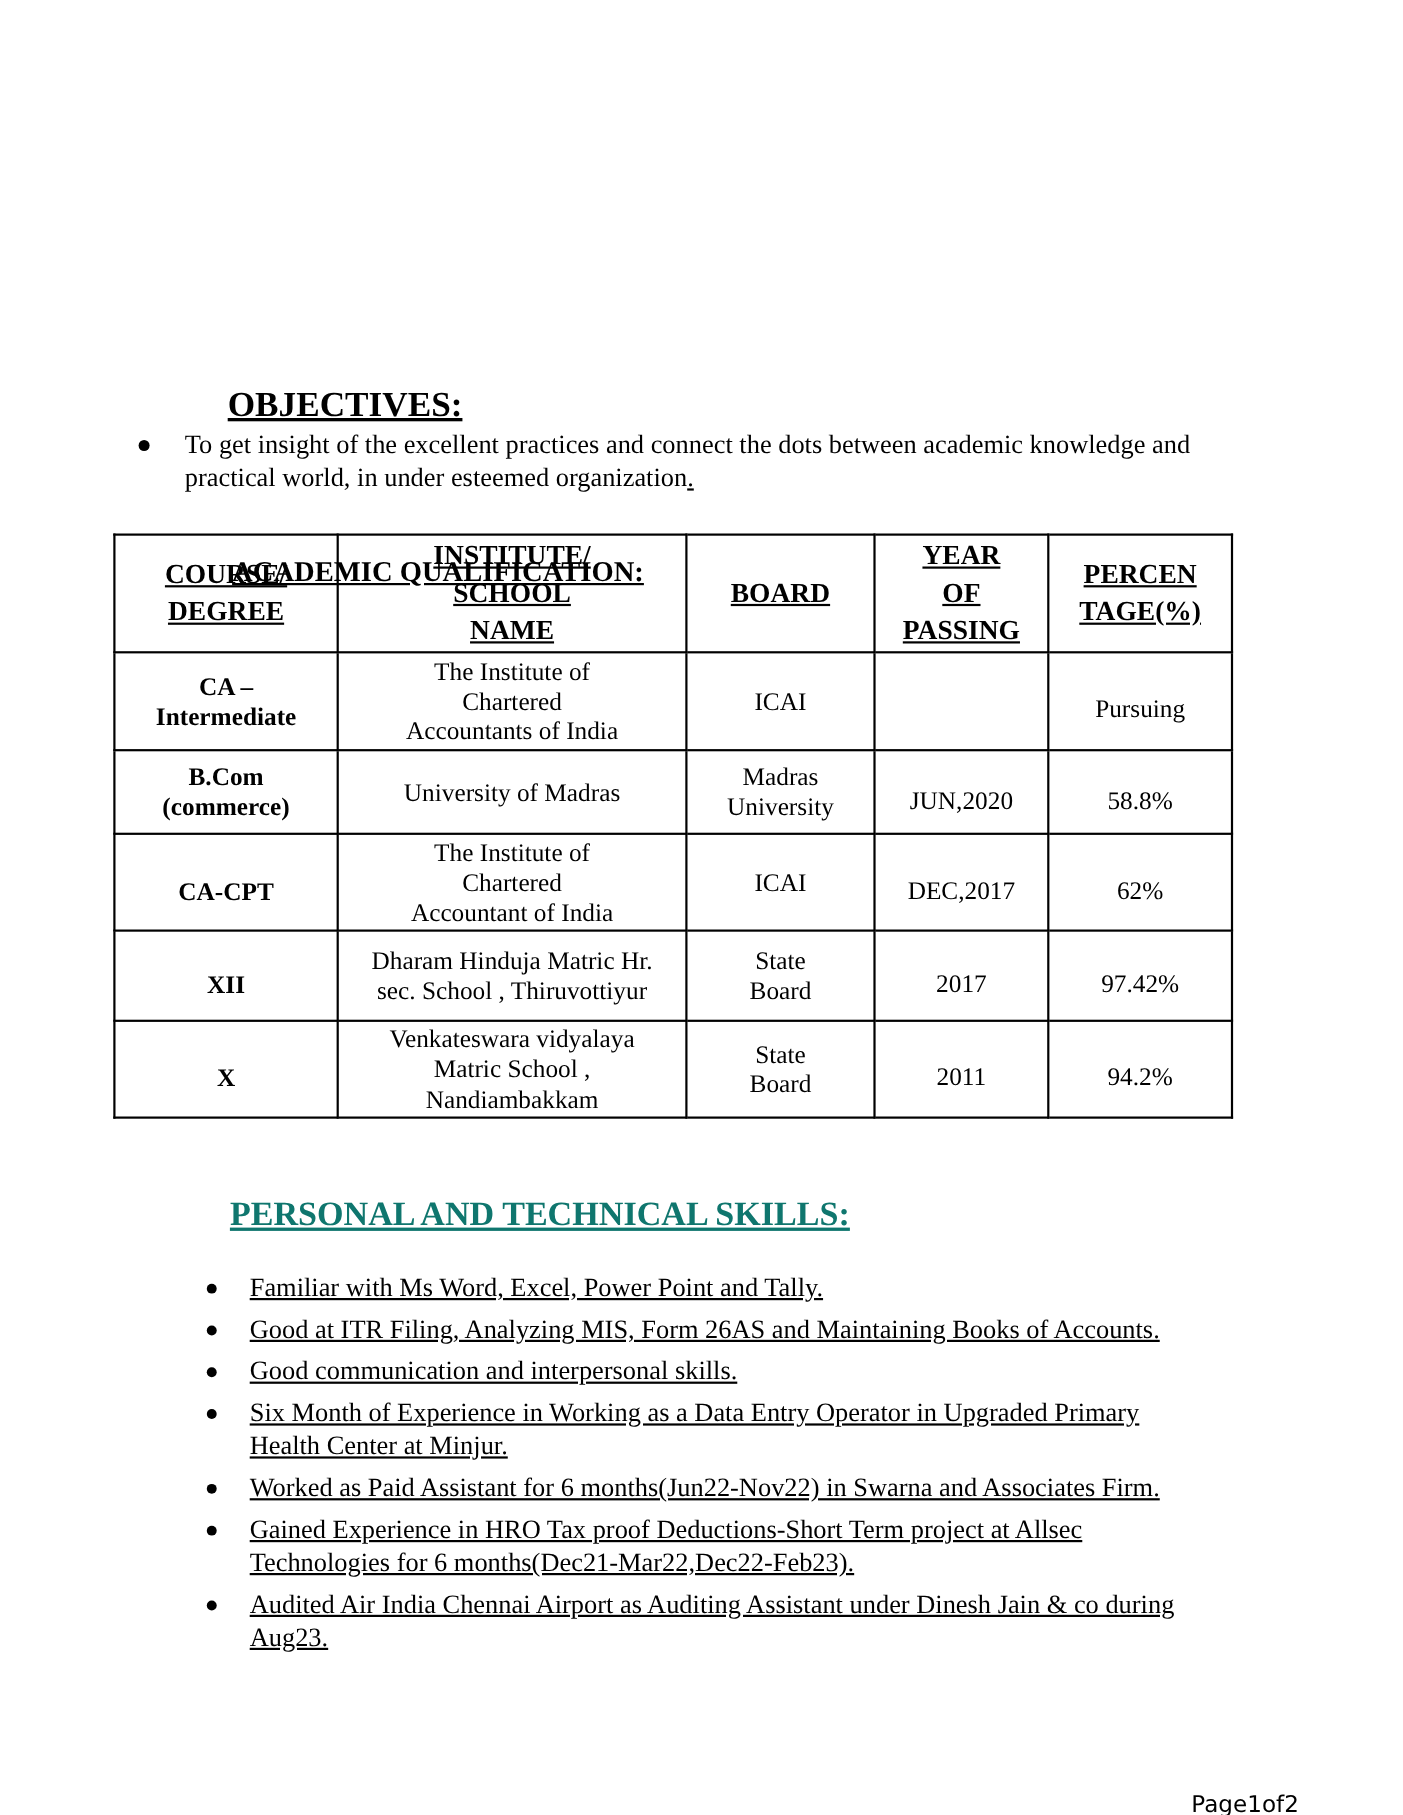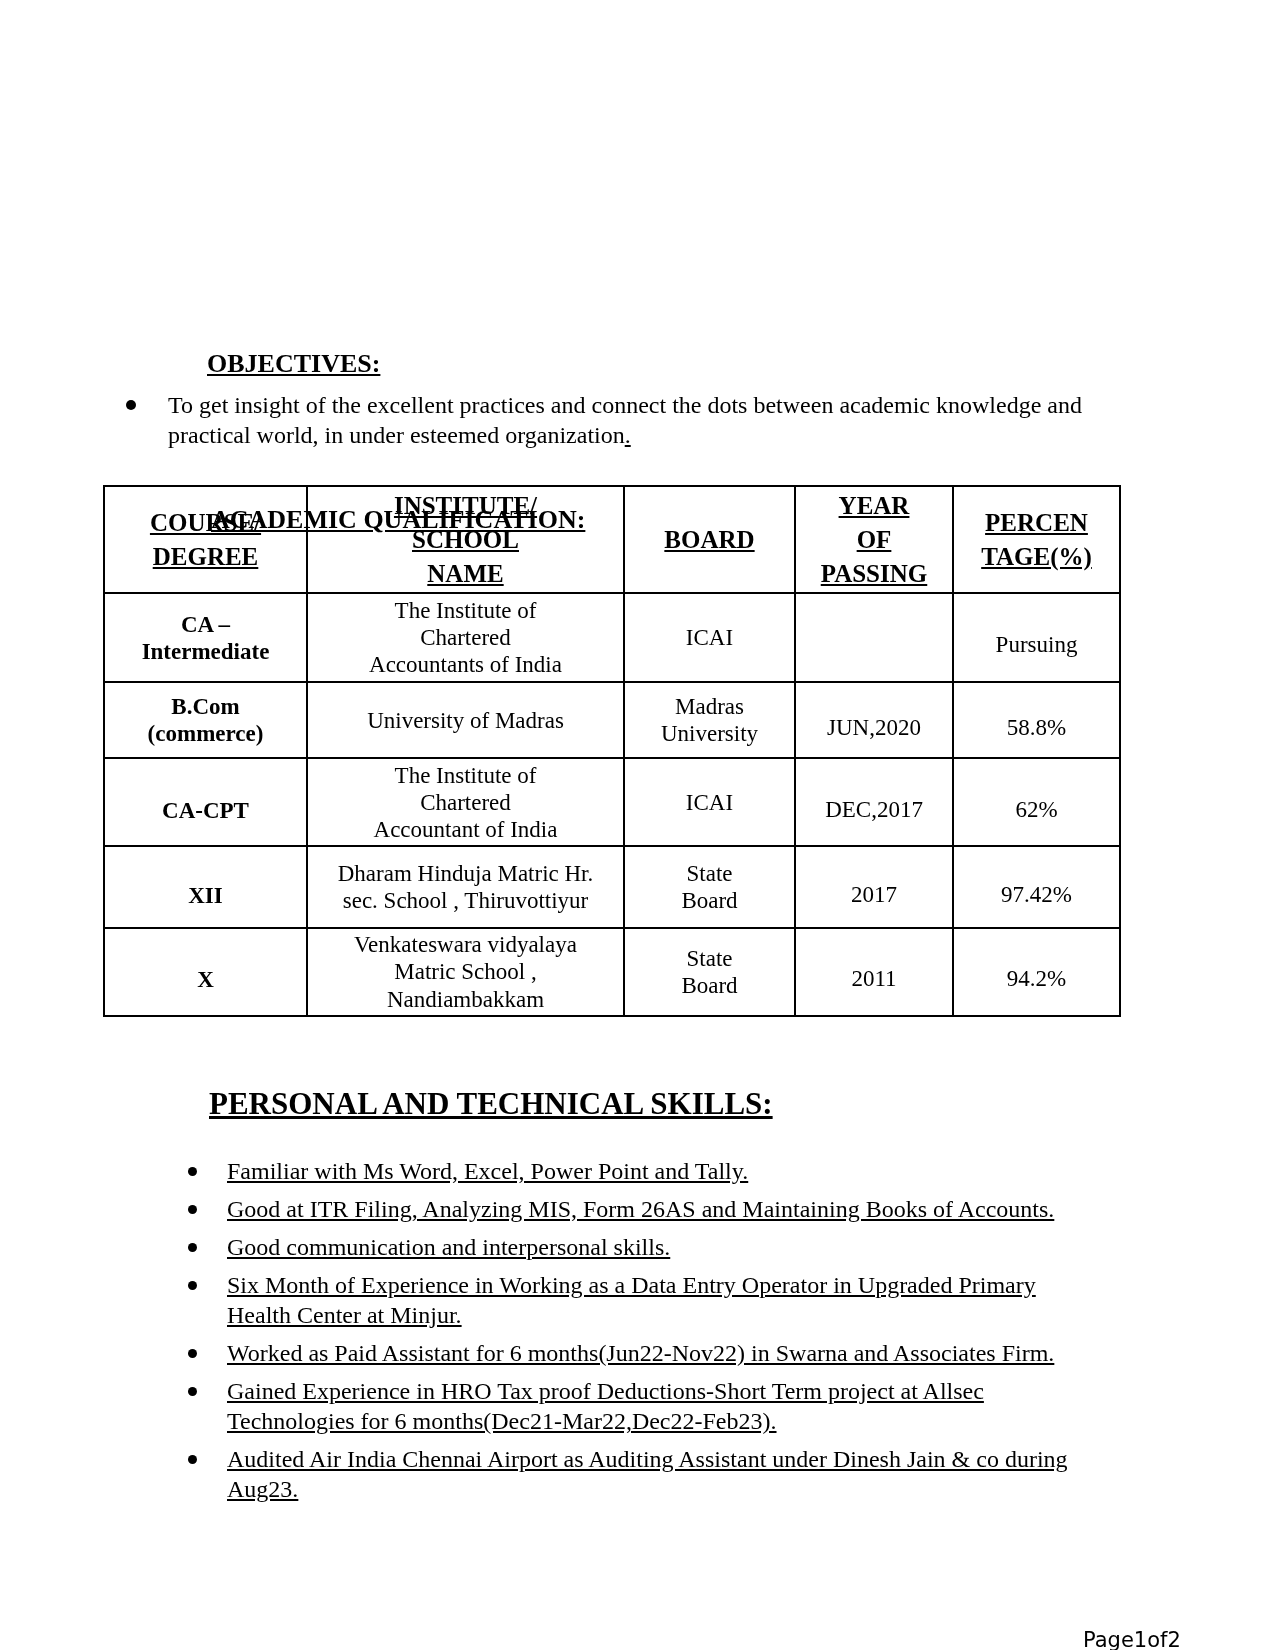--- a/index.html
+++ b/index.html
@@ -13,23 +13,23 @@
   }
   .abs { position: absolute; }
 
   
   .doc-h {
     font-weight: 700;
     text-decoration: underline;
     margin: 0;
     white-space: nowrap;
   }
-  #objectives-heading  { left: 207px; top: 349px; font-size: 26px; line-height: 1.15; }
+  #objectives-heading  { left: 207px; top: 349px; font-size: 32px; line-height: 1.15; }
   #academic-heading    { left: 211px; top: 473px; font-size: 26px; line-height: 1.15; margin-top: 32px; }
-  #skills-heading      { left: 209px; top: 1087px; font-size: 31px; line-height: 1.12; color: #000000; }
+  #skills-heading      { left: 209px; top: 1087px; font-size: 31px; line-height: 1.12; color: #0f766e; }
 
   
   .bullet-item { display: flex; align-items: flex-start; }
   .dot {
     flex: none;
     background: #000;
     border-radius: 50%;
   }
   #objective-list { left: 126px; top: 390px; }
   #objective-list .dot { width: 10px; height: 10px; margin-top: 10px; }

